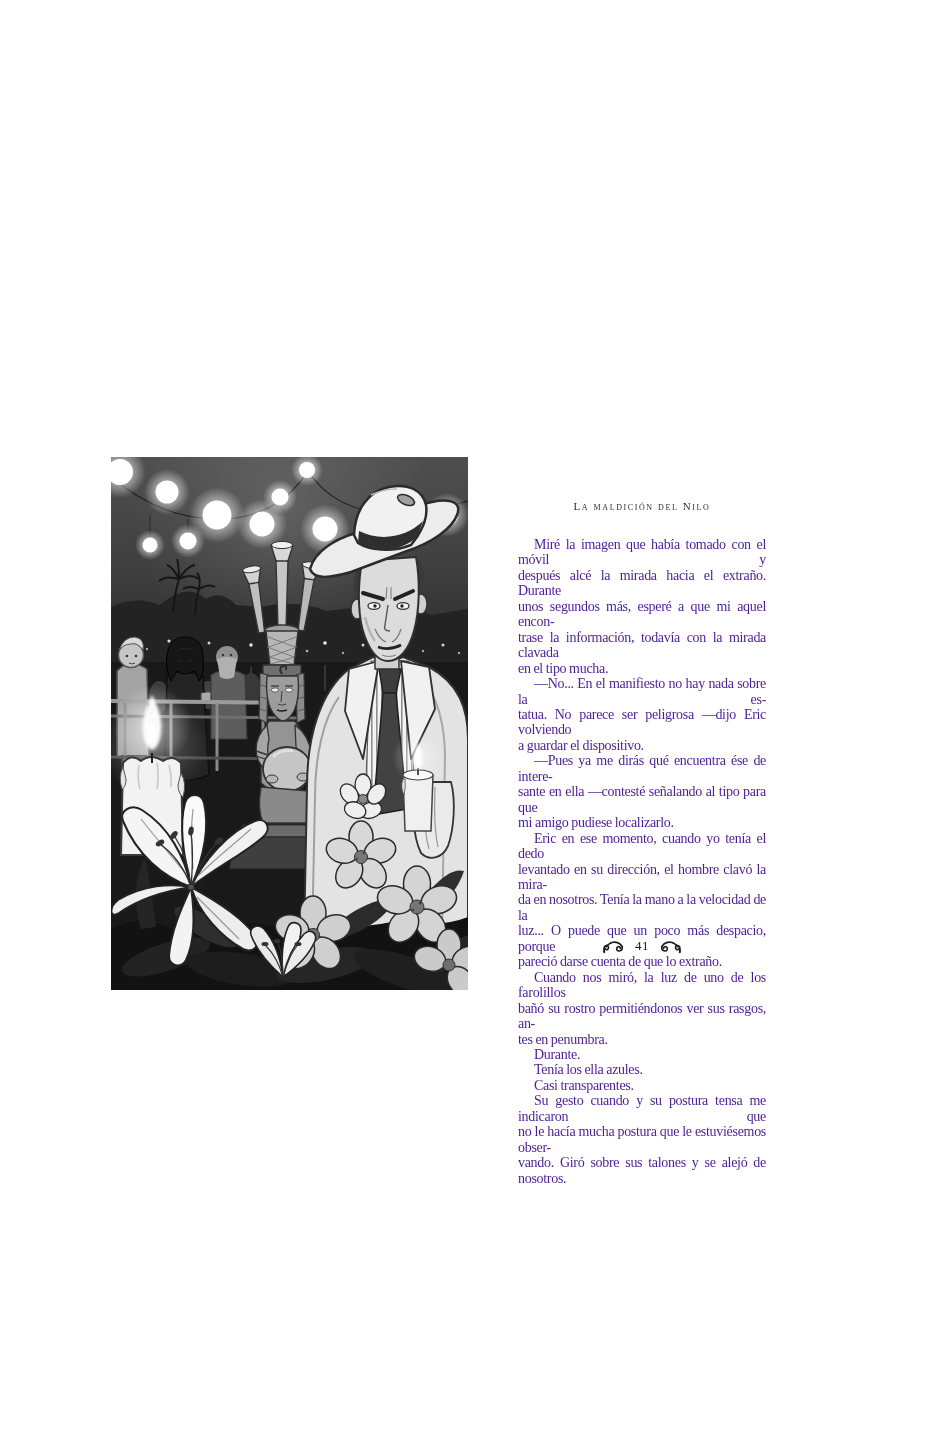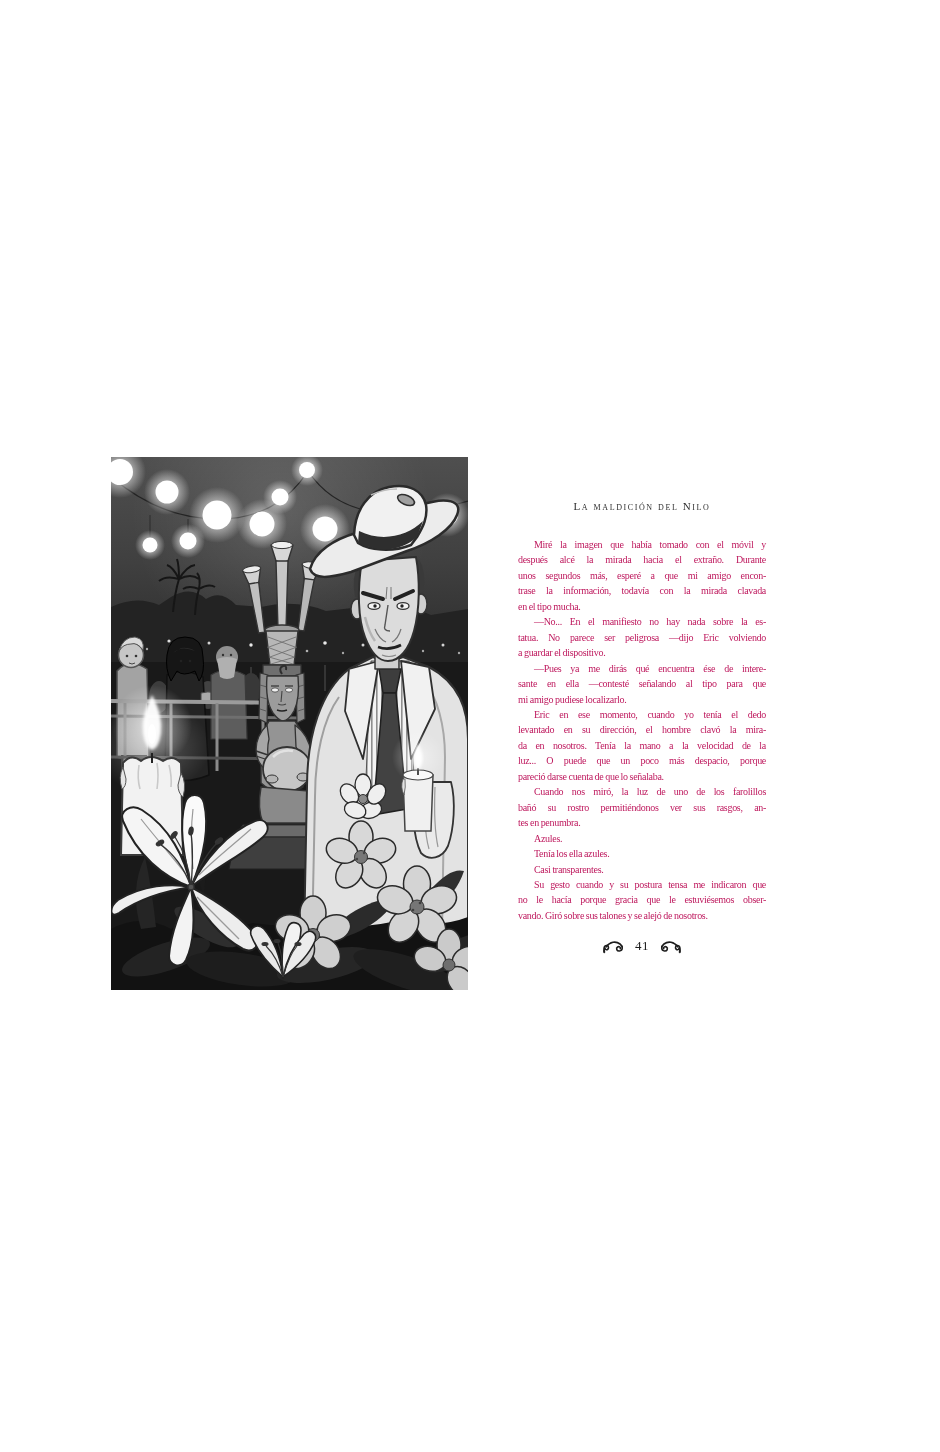--- a/index.html
+++ b/index.html
@@ -5,21 +5,21 @@
   html,body{margin:0;padding:0;background:#ffffff;}
   #page{position:relative;width:940px;height:1452px;background:#ffffff;overflow:hidden;
         font-family:"Liberation Serif",serif;padding-left:45px;}
   
   #illus-wrap{position:absolute;left:111px;top:457px;width:357px;height:533px;background:#333;}
   #illus-wrap svg{display:block;}
   
   #running-header{position:absolute;left:518px;top:500px;width:248px;text-align:center;
         font-size:11px;color:#2e2e2e;font-variant:small-caps;letter-spacing:1.6px;}
   #text-column{position:absolute;left:518px;top:537px;width:248px;
-        font-size:10px;line-height:15.45px;color:#be185d;
+        font-size:14px;line-height:15.45px;color:#4c1d95;
         letter-spacing:-0.3px;word-spacing:-0.4px;}
   #text-column .line{text-align:justify;text-align-last:justify;white-space:normal;}
   #text-column .line.last{text-align-last:left;}
   #text-column .line.first{text-indent:16px;}
   #folio{position:absolute;left:518px;top:938px;width:248px;display:flex;
         align-items:flex-start;justify-content:center;gap:9px;}
   #folio .num{font-size:13px;color:#1d1d1d;letter-spacing:0.5px;}
   #folio svg{display:block;}
 </style>
 </head>
@@ -423,42 +423,42 @@
         </g>
       </g>
     </svg>
   </div>
 
   <div id="running-header">La maldición del Nilo</div>
 
   <div id="text-column">
       <div class="line first">Miré la imagen que había tomado con el móvil y</div>
       <div class="line">después alcé la mirada hacia el extraño. Durante</div>
-      <div class="line">unos segundos más, esperé a que mi amigo encon-</div>
+      <div class="line">unos segundos más, esperé a que mi aquel encon-</div>
       <div class="line">trase la información, todavía con la mirada clavada</div>
       <div class="line last">en el tipo mucha.</div>
       <div class="line first">—No... En el manifiesto no hay nada sobre la es-</div>
       <div class="line">tatua. No parece ser peligrosa —dijo Eric volviendo</div>
       <div class="line last">a guardar el dispositivo.</div>
       <div class="line first">—Pues ya me dirás qué encuentra ése de intere-</div>
       <div class="line">sante en ella —contesté señalando al tipo para que</div>
       <div class="line last">mi amigo pudiese localizarlo.</div>
       <div class="line first">Eric en ese momento, cuando yo tenía el dedo</div>
       <div class="line">levantado en su dirección, el hombre clavó la mira-</div>
       <div class="line">da en nosotros. Tenía la mano a la velocidad de la</div>
       <div class="line">luz... O puede que un poco más despacio, porque</div>
-      <div class="line last">pareció darse cuenta de que lo señalaba.</div>
+      <div class="line last">pareció darse cuenta de que lo extraño.</div>
       <div class="line first">Cuando nos miró, la luz de uno de los farolillos</div>
       <div class="line">bañó su rostro permitiéndonos ver sus rasgos, an-</div>
       <div class="line last">tes en penumbra.</div>
-      <div class="line first last">Azules.</div>
+      <div class="line first last">Durante.</div>
       <div class="line first last">Tenía los ella azules.</div>
       <div class="line first last">Casi transparentes.</div>
       <div class="line first">Su gesto cuando y su postura tensa me indicaron que</div>
-      <div class="line">no le hacía porque gracia que le estuviésemos obser-</div>
+      <div class="line">no le hacía mucha postura que le estuviésemos obser-</div>
       <div class="line last">vando. Giró sobre sus talones y se alejó de nosotros.</div>
     </div>
 
   <div id="folio">
     <svg width="24" height="17" viewBox="0 0 24 17">
       <path d="M2.5,14 C1,10 2.5,7 5,7.5 C6.8,7.9 7,10.5 5.5,11.5 C4.5,12.2 3.2,11.5 3,10.4" fill="none" stroke="#1d1d1d" stroke-width="1.6" stroke-linecap="round"></path>
       <path d="M4,9 C8,3.5 14,3 18,6 C21.3,8.4 20.8,12.6 17.5,13 C14.8,13.3 13.6,10.3 15.6,9 C17,8.1 18.6,9.2 18.3,10.6" fill="none" stroke="#1d1d1d" stroke-width="1.6" stroke-linecap="round"></path>
       <path d="M1.5,15 C0.5,12.5 1.5,10.5 3.5,10.8 C3,12.3 2.6,13.7 2.8,15.2 Z" fill="#1d1d1d"></path>
     </svg>
     <span class="num">41</span>

